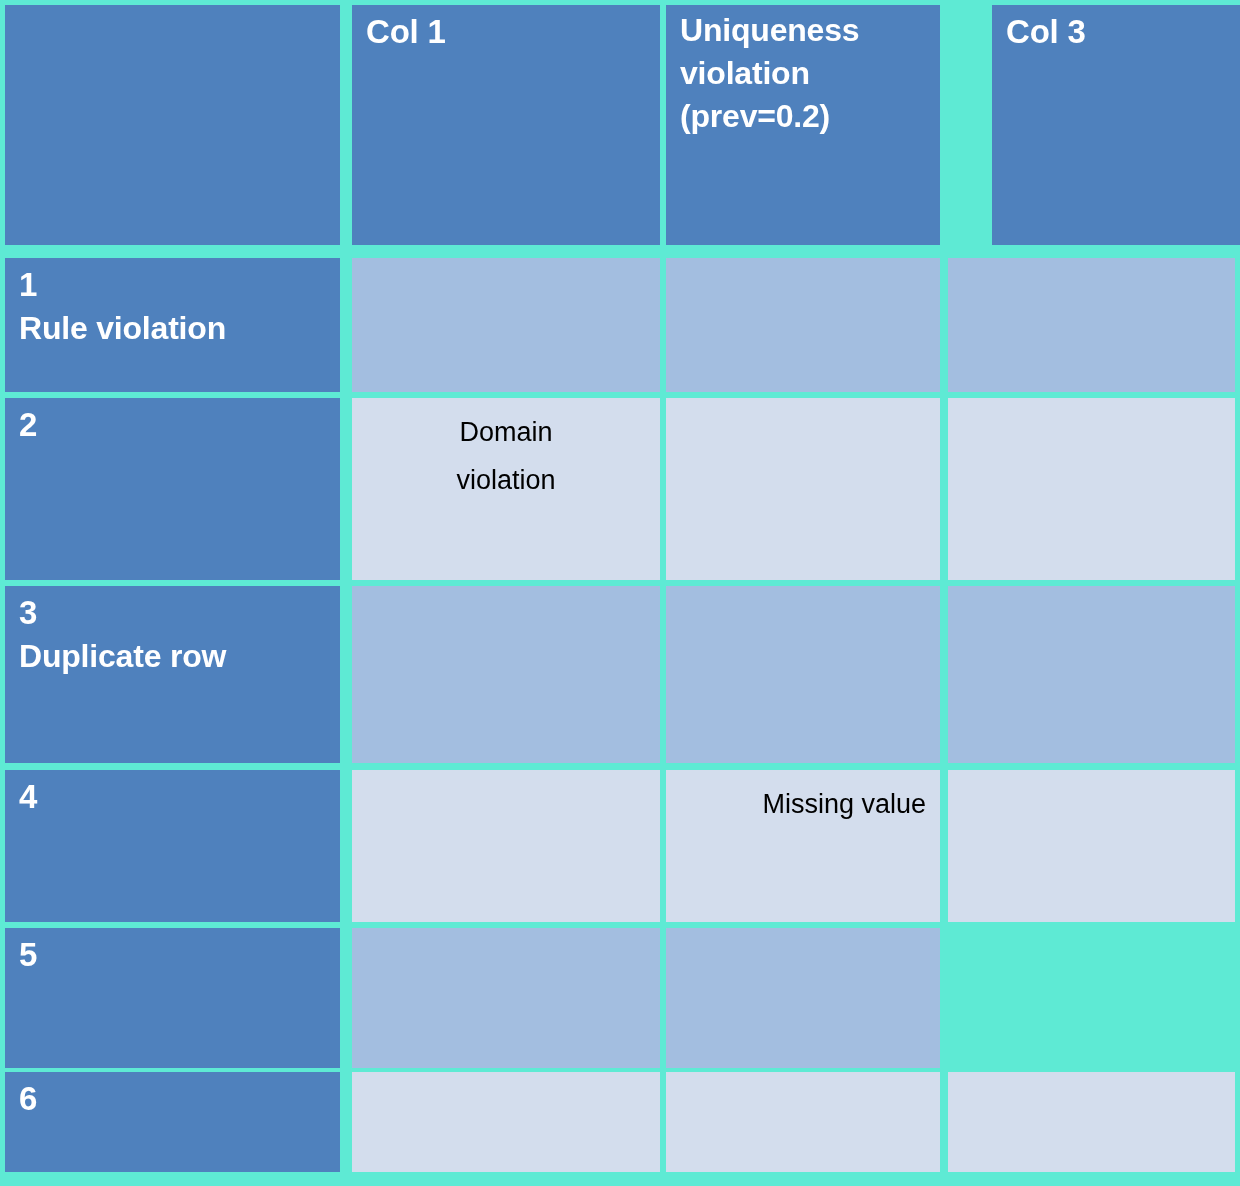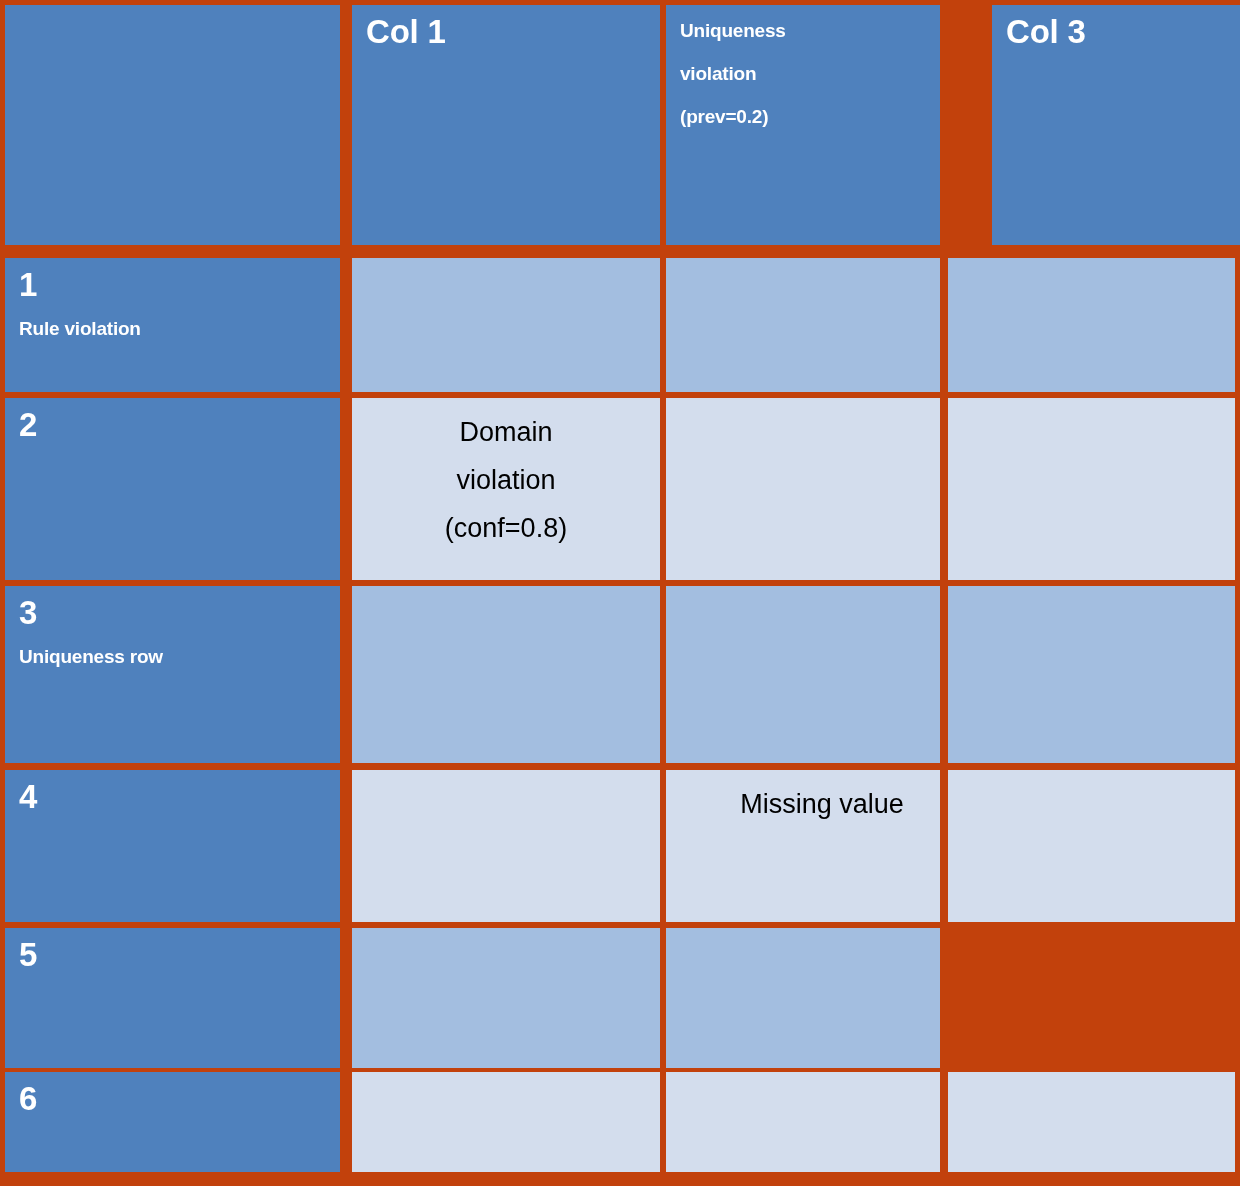--- a/index.html
+++ b/index.html
@@ -12,21 +12,21 @@
     width: 1240px;
     height: 1186px;
     font-family: "Liberation Sans", sans-serif;
     overflow: hidden;
   }
 
   #matrix {
     position: relative;
     width: 1240px;
     height: 1186px;
-    background: #c2410c;
+    background: #5eead4;
   }
 
   
   .cell {
     position: absolute;
     box-sizing: border-box;
     overflow: hidden;
   }
 
   
@@ -36,21 +36,21 @@
     font-weight: bold;
   }
   .hdr .line {
     display: block;
     font-size: 33px;
     line-height: 45px;
     letter-spacing: -0.2px;
     white-space: nowrap;
   }
   .hdr .line.sub {
-    font-size: 19px;
+    font-size: 32px;
     line-height: 43px;
   }
   .hdr-inner {
     padding: 4px 0 0 14px;
   }
 
   
   .corner { }
 
   
@@ -65,21 +65,21 @@
     padding: 10px 14px 0 14px;
   }
   .data .line {
     display: block;
     font-size: 27px;
     line-height: 48px;
     white-space: nowrap;
   }
   .data.center .data-inner { padding-left: 0; padding-right: 0; }
   .data.center .line { text-align: center; }
-  .data.left .line { text-align: center; margin-left: 38px; }
+  .data.left .line { text-align: right; margin-left: 38px; }
 </style>
 </head>
 <body>
 
 <div id="matrix">
     <div class="cell hdr corner" style="left: 5px; top: 5px; width: 335px; height: 240px;"></div>
     <div class="cell hdr" style="left: 352px; top: 5px; width: 308px; height: 240px;">
       <div class="hdr-inner">
         <span class="line">Col 1</span>
       </div>
@@ -107,29 +107,28 @@
     <div class="cell data band-dark left" style="left: 948px; top: 258px; width: 287px; height: 134px;"></div>
     <div class="cell hdr" style="left: 5px; top: 398px; width: 335px; height: 182px;">
       <div class="hdr-inner">
         <span class="line">2</span>
       </div>
     </div>
     <div class="cell data band-light center" style="left: 352px; top: 398px; width: 308px; height: 182px;">
       <div class="data-inner">
         <span class="line">Domain</span>
         <span class="line">violation</span>
-        <span class="line">(conf=0.8)</span>
       </div>
     </div>
     <div class="cell data band-light left" style="left: 666px; top: 398px; width: 274px; height: 182px;"></div>
     <div class="cell data band-light left" style="left: 948px; top: 398px; width: 287px; height: 182px;"></div>
     <div class="cell hdr" style="left: 5px; top: 586px; width: 335px; height: 177px;">
       <div class="hdr-inner">
         <span class="line">3</span>
-        <span class="line sub">Uniqueness row</span>
+        <span class="line sub">Duplicate row</span>
       </div>
     </div>
     <div class="cell data band-dark center" style="left: 352px; top: 586px; width: 308px; height: 177px;"></div>
     <div class="cell data band-dark left" style="left: 666px; top: 586px; width: 274px; height: 177px;"></div>
     <div class="cell data band-dark left" style="left: 948px; top: 586px; width: 287px; height: 177px;"></div>
     <div class="cell hdr" style="left: 5px; top: 770px; width: 335px; height: 152px;">
       <div class="hdr-inner">
         <span class="line">4</span>
       </div>
     </div>

